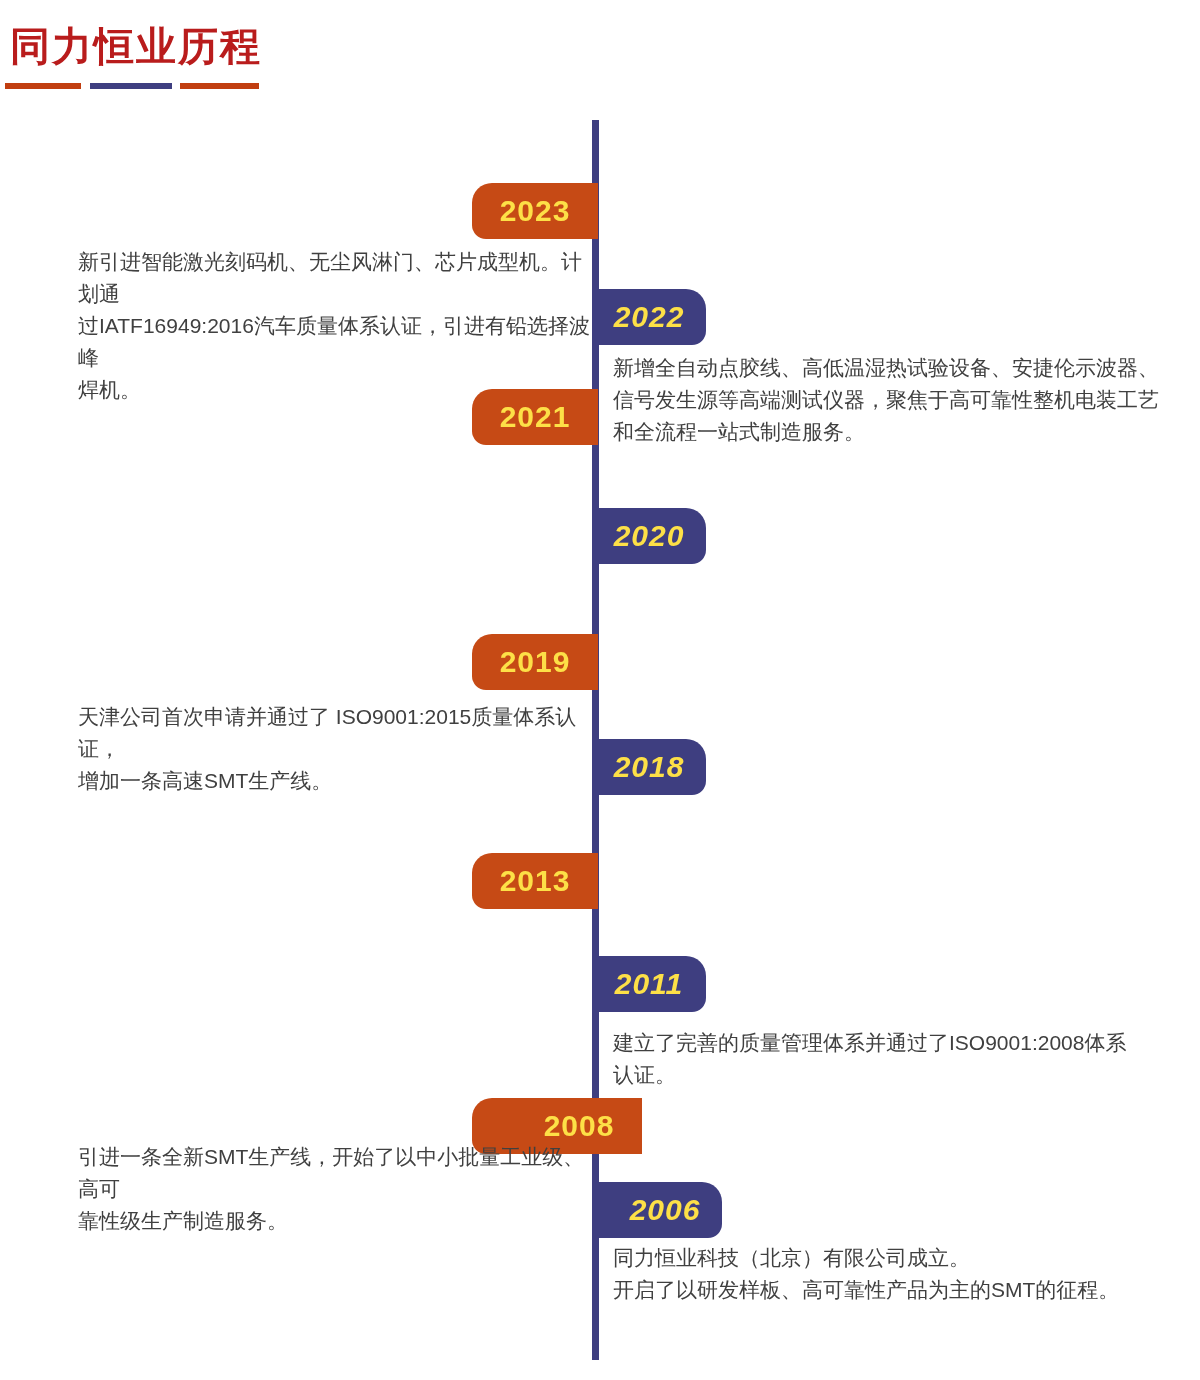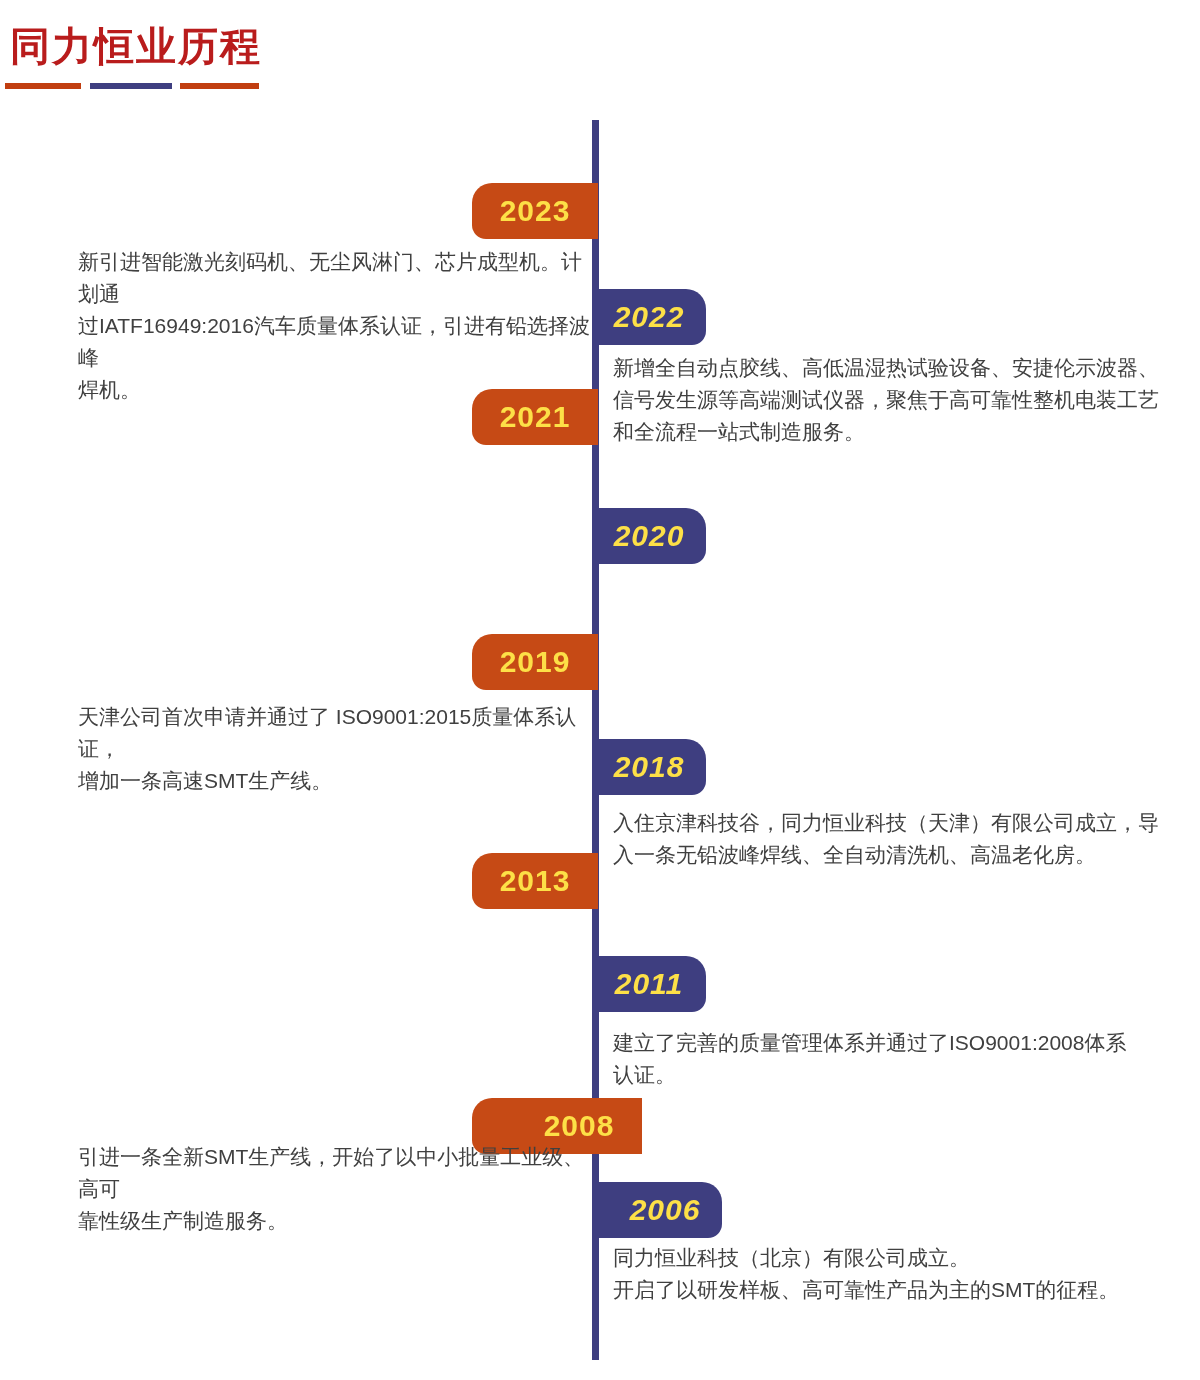--- a/index.html
+++ b/index.html
@@ -123,22 +123,20 @@
 
   <div class="badge left b-2021">2021</div>
 
   <div class="badge right b-2020">2020</div>
 
   <div class="badge left b-2019">2019</div>
   <div class="para  left p-2019">天津公司首次申请并通过了 ISO9001:2015质量体系认证，
 增加一条高速SMT生产线。</div>
 
   <div class="badge right b-2018">2018</div>
-  <div class="para  right p-2018">入住京津科技谷，同力恒业科技（天津）有限公司成立，导
-入一条无铅波峰焊线、全自动清洗机、高温老化房。</div>
 
   <div class="badge left b-2013">2013</div>
 
   <div class="badge right b-2011">2011</div>
   <div class="para  right p-2011">建立了完善的质量管理体系并通过了ISO9001:2008体系
 认证。</div>
 
   <div class="badge left b-2008">2008</div>
   <div class="para  left p-2008">引进一条全新SMT生产线，开始了以中小批量工业级、高可
 靠性级生产制造服务。</div>

